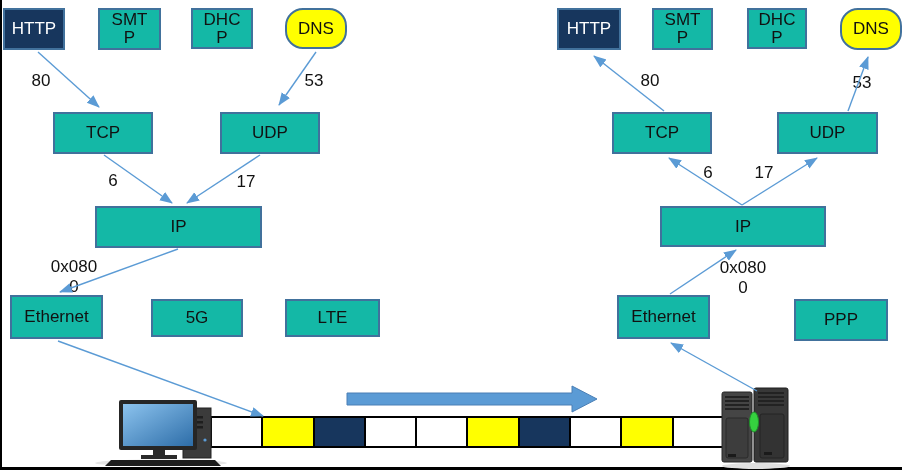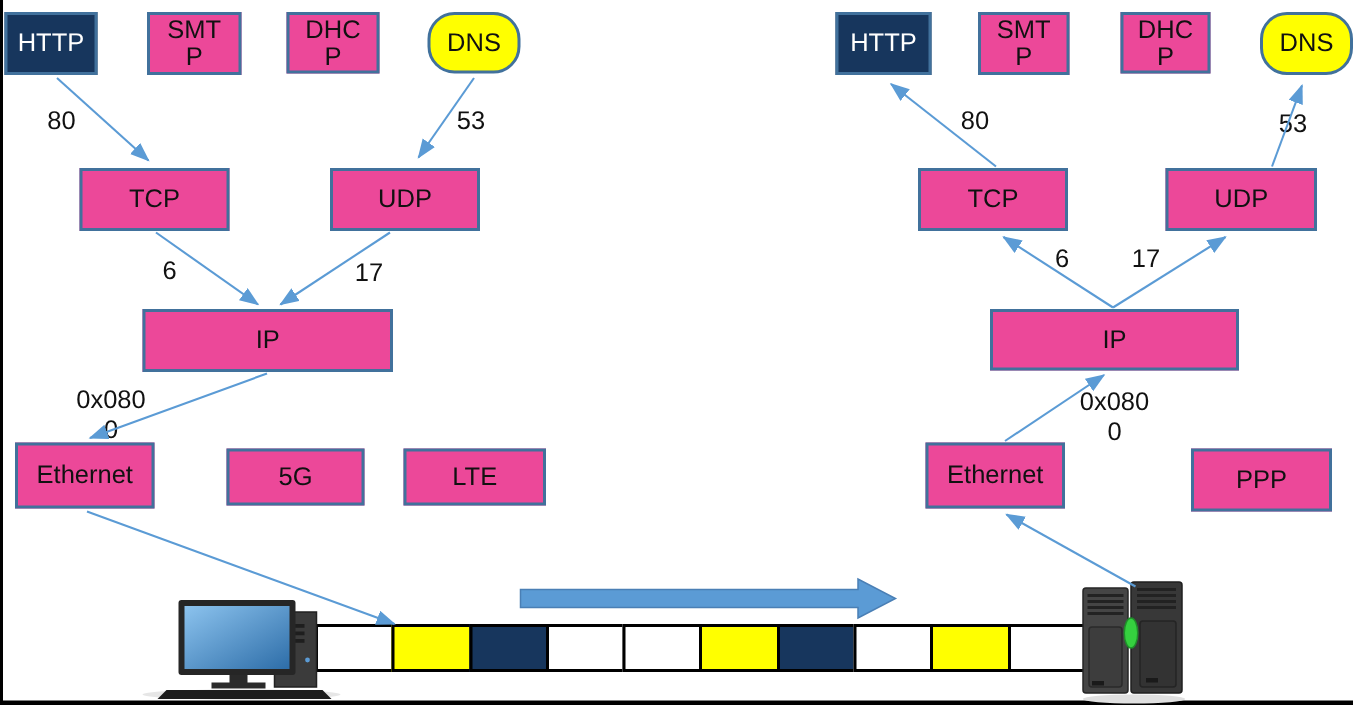--- a/index.html
+++ b/index.html
@@ -4,21 +4,21 @@
 <style>
   :root{
     --navy:#17365D; --yellow:#FFFF00; --border:#41719C; --arrow:#5B9BD5; --ink:#111111;
   }
   html,body{margin:0;padding:0;background:#fff;}
   #stage{
     position:relative;width:902px;height:470px;background:#ffffff;overflow:hidden;
     font-family:"Liberation Sans", sans-serif;color:var(--ink);
   }
   .pbox{
-    position:absolute;box-sizing:border-box;background:#ec4899;border:2px solid var(--border);
+    position:absolute;box-sizing:border-box;background:#14b8a6;border:2px solid var(--border);
     display:flex;align-items:center;justify-content:center;text-align:center;
     font-size:17px;line-height:1.05;white-space:pre-line;color:var(--ink);
   }
   .pbox.navy{background:var(--navy);color:#ffffff;}
   .pbox.yellow{background:var(--yellow);color:#111;border-radius:18px;}
   .plabel{
     position:absolute;font-size:17px;line-height:1.15;text-align:center;
     white-space:pre-line;color:var(--ink);
   }
   .overlay{position:absolute;left:0;top:0;pointer-events:none;}
@@ -50,21 +50,21 @@
     <div class="pbox" style="left:98px;top:8px;width:63px;height:42px">SMT
 P</div>
     <div class="pbox" style="left:191px;top:8px;width:62px;height:41px">DHC
 P</div>
     <div class="pbox yellow" style="left:285px;top:8px;width:62px;height:41px">DNS</div>
     <div class="pbox" style="left:53px;top:112px;width:100px;height:42px">TCP</div>
     <div class="pbox" style="left:220px;top:112px;width:100px;height:42px">UDP</div>
     <div class="pbox" style="left:95px;top:206px;width:167px;height:42px">IP</div>
     <div class="pbox" style="left:10px;top:295px;width:93px;height:44px">Ethernet</div>
     <div class="pbox" style="left:151px;top:299px;width:92px;height:38px">5G</div>
-    <div class="pbox" style="left:269px;top:299px;width:95px;height:38px">LTE</div>
+    <div class="pbox" style="left:285px;top:299px;width:95px;height:38px">LTE</div>
 
     <div class="plabel" style="left:28px;top:71px;width:26px">80</div>
     <div class="plabel" style="left:300px;top:71px;width:28px">53</div>
     <div class="plabel" style="left:105px;top:171px;width:16px">6</div>
     <div class="plabel" style="left:234px;top:172px;width:24px">17</div>
     <div class="plabel" style="left:38px;top:257px;width:72px">0x080
 0</div>
   </div>
 
   <div>

